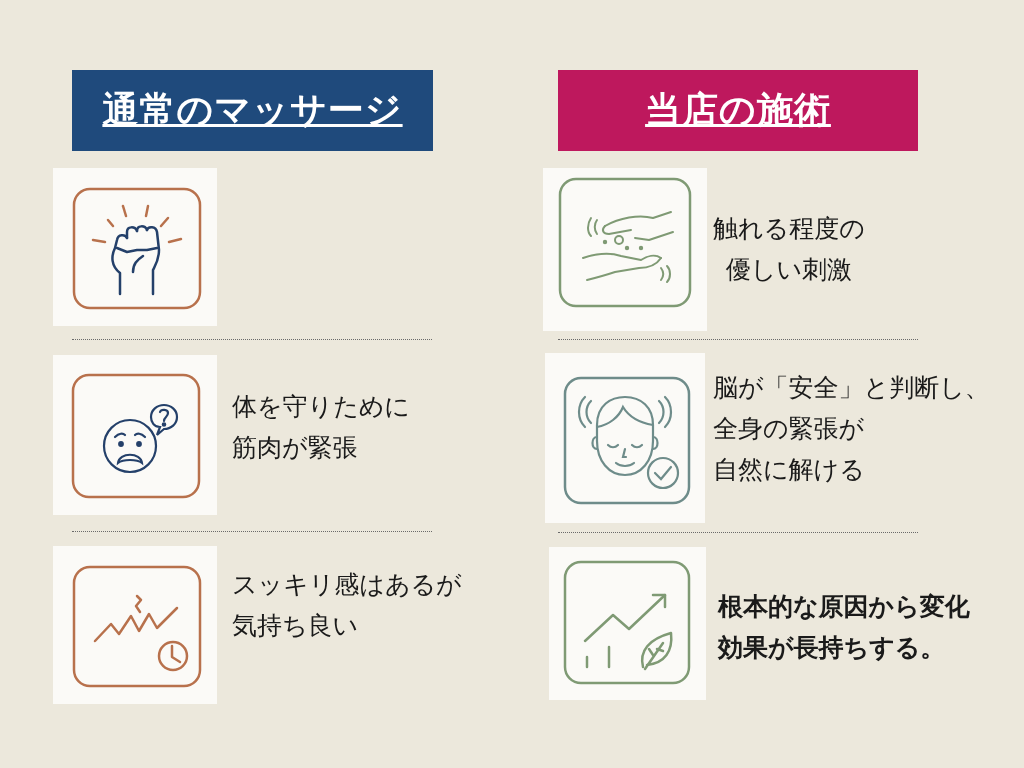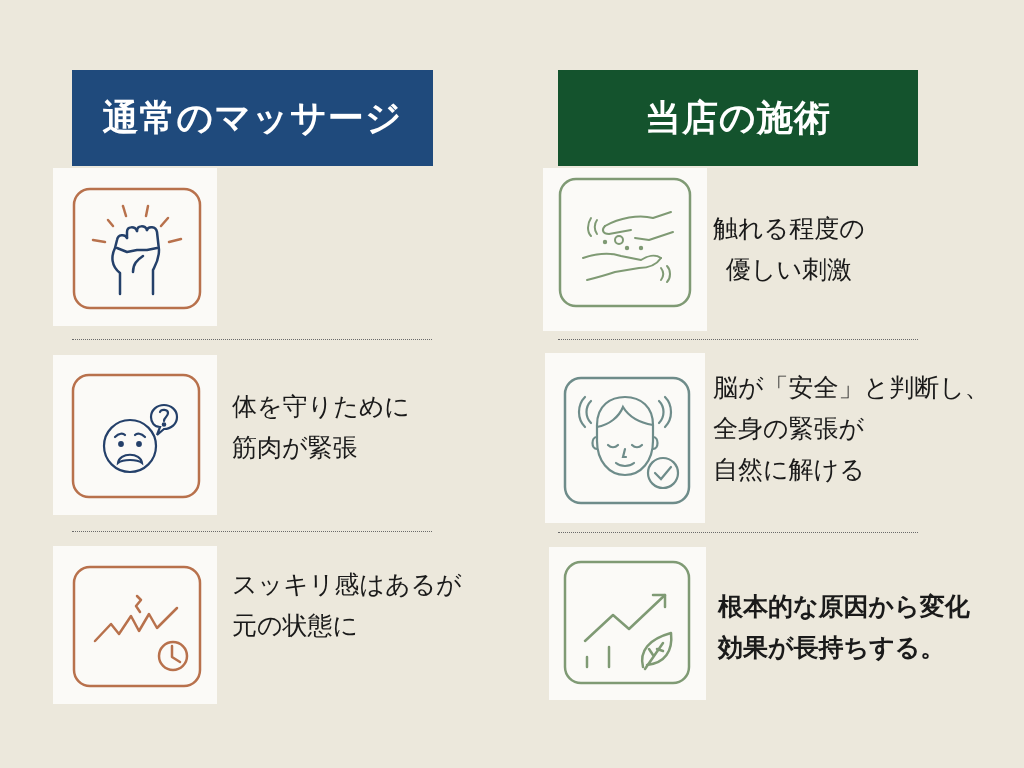--- a/index.html
+++ b/index.html
@@ -3,26 +3,26 @@
 <meta charset="utf-8">
 <style>
   html, body { margin:0; padding:0; }
   body {
     width:1024px; height:768px; overflow:hidden;
     background:#ece8dc;
     font-family:"DejaVu Sans", "Liberation Sans", sans-serif;
     position:relative;
   }
   .header {
-    position:absolute; height:96px;
+    position:absolute; height:81px;
     display:flex; align-items:center; justify-content:center;
-    color:#ffffff; font-weight:bold; font-size:36px; letter-spacing:1px;
+    color:#ffffff; font-weight:bold; font-size:36px; letter-spacing:1px;text-decoration:underline;
   }
   .header.left { left:72px; top:70px; width:361px; background:#1f4a7c; }
-  .header.right { left:558px; top:70px; width:360px; background:#14532d; }
+  .header.right { left:558px; top:70px; width:360px; background:#be185d; }
 
   .card {
     position:absolute; background:#fbfaf7;
   }
   .card svg { position:absolute; left:0; top:0; width:100%; height:100%; }
 
   .text {
     position:absolute; color:#1a1a1a; font-size:25px; line-height:41px;
     white-space:nowrap;
   }
@@ -90,21 +90,21 @@
     <g fill="none" stroke="#b8714c" stroke-width="2.5" stroke-linecap="round" stroke-linejoin="round">
       <path d="M42 95 L58 78 L66 88 L78 70 L86 85 L96 68 L104 82 L124 62"></path>
       <path d="M84 50 L88 54 L83 60 L87 66"></path>
       <circle cx="120" cy="110" r="14" fill="#fbfaf7"></circle>
       <path d="M119 100 L119 111 L127 116"></path>
     </g>
   </svg>
 </div>
 <div class="text" style="left:232px;top:564px;">
   <div>スッキリ感はあるが</div>
-  <div>元の状態に</div>
+  <div>気持ち良い</div>
 </div>
 
 <div class="card" style="left:543px;top:168px;width:164px;height:163px;">
   <svg viewBox="0 0 164 163">
     <rect x="17" y="11" width="130" height="127" rx="16" fill="none" stroke="#7f9a74" stroke-width="2.5"></rect>
     <g fill="none" stroke="#7f9a74" stroke-width="2" stroke-linecap="round" stroke-linejoin="round">
       <path d="M62 58 C76 50 96 46 110 50 L128 44"></path>
       <path d="M62 58 C58 62 60 66 66 66 L88 62"></path>
       <path d="M92 70 L106 72 L130 64"></path>
       <path d="M40 90 C52 86 66 84 78 88 L98 92 C104 88 112 86 118 90"></path>

